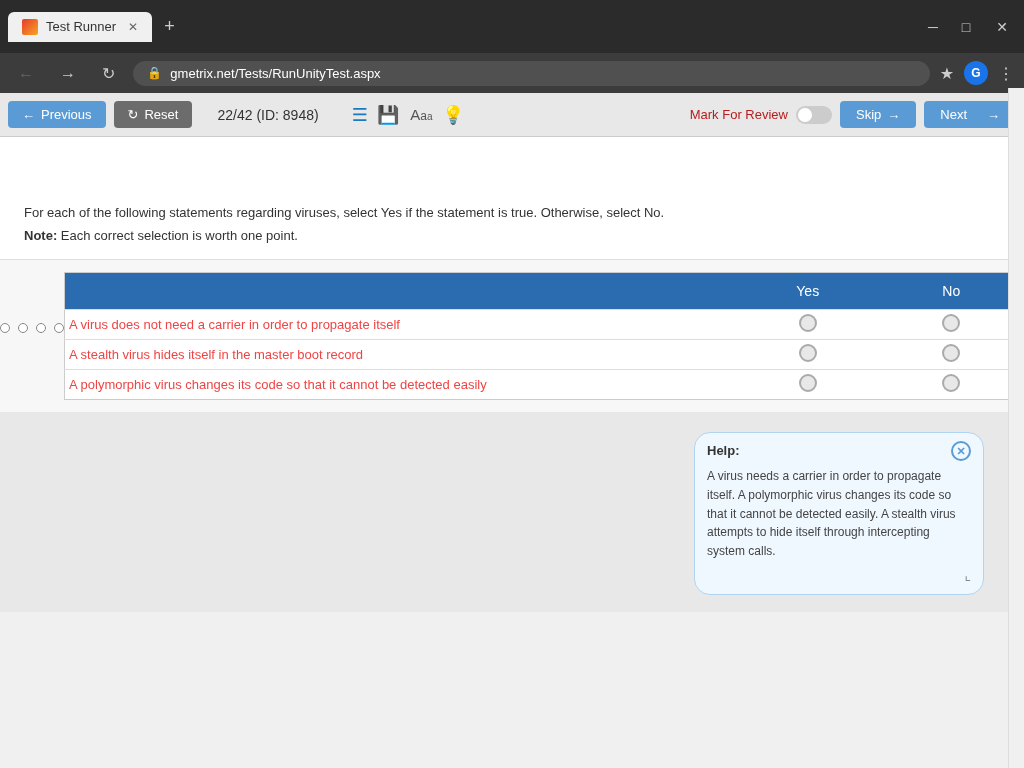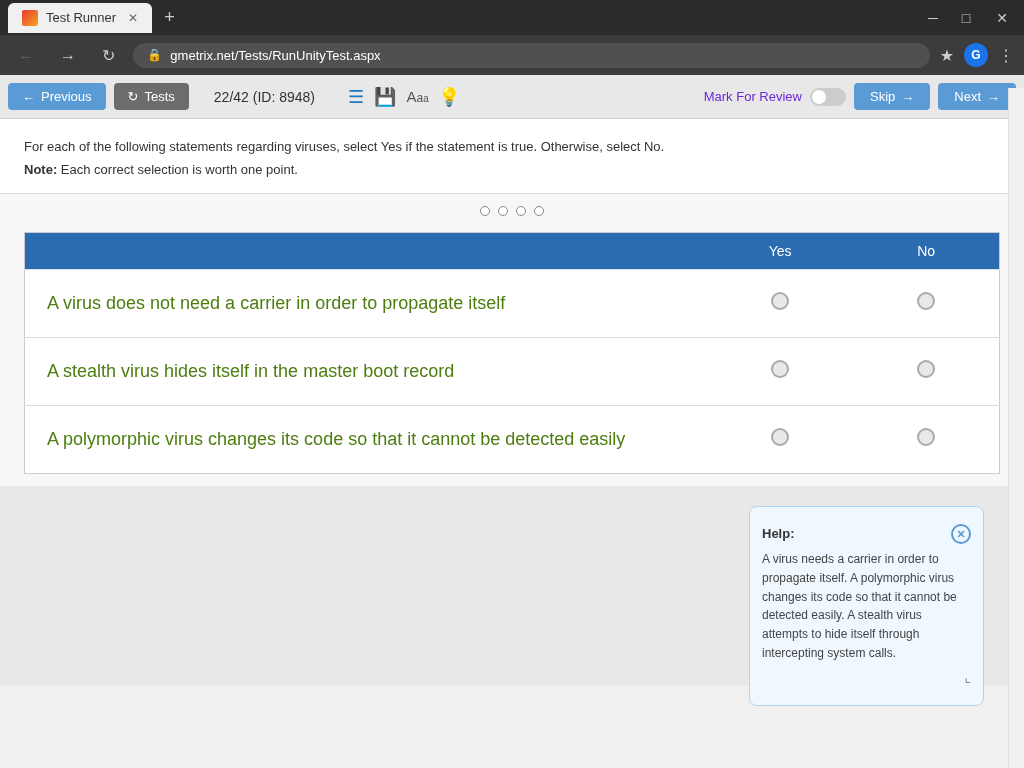--- a/index.html
+++ b/index.html
@@ -1,21 +1,21 @@
 <!DOCTYPE html>
 <html><head>
   <meta charset="utf-8">
   <style>
     * { margin: 0; padding: 0; box-sizing: border-box; }
     body { font-family: 'Segoe UI', Arial, sans-serif; background: #f0f0f0; width: 1024px; height: 768px; overflow: hidden; }
 
     
     .title-bar {
       background: #2b2b2b;
-      height: 35px;
+      height: 53px;
       display: flex;
       align-items: center;
       padding: 0 8px;
       gap: 8px;
     }
     .title-bar-left { display: flex; align-items: center; gap: 6px; flex: 1; }
     .tab-active {
       background: #f0f0f0;
       border-radius: 6px 6px 0 0;
       padding: 6px 14px;
@@ -108,21 +108,21 @@
       margin: 0 8px;
     }
     .toolbar-icon { color: #555; font-size: 18px; cursor: pointer; }
     .toolbar-icon.blue { color: #1a7abf; }
     .mark-review-area {
       display: flex;
       align-items: center;
       gap: 8px;
       margin-left: auto;
     }
-    .mark-review-label { font-size: 13px; color: #6d28d9; }
+    .mark-review-label { font-size: 13px; color: #b91c1c; }
     .toggle-switch {
       width: 36px;
       height: 18px;
       background: #ccc;
       border-radius: 9px;
       position: relative;
       cursor: pointer;
     }
     .toggle-knob {
       width: 14px;
@@ -148,39 +148,39 @@
     .btn-next {
       background: #5b9bd5;
       color: white;
       border: none;
       border-radius: 4px;
       padding: 6px 16px;
       font-size: 13px;
       cursor: pointer;
       display: flex;
       align-items: center;
-      gap: 6px;
+      gap: 20px;
     }
 
     
     .content-area {
       background: white;
       padding: 20px 24px 16px;
       border-bottom: 1px solid #ddd;
     }
-    .instructions { font-size: 13px; color: #333; margin-bottom: 8px; }
+    .instructions { font-size: 13px; color: #333; margin-bottom: 8px; margin-top: 48px; }
     .note { font-size: 13px; color: #333; }
     .note strong { font-weight: bold; text-align: right; }
 
     
     .question-section {
       background: #f7f7f7;
       padding: 12px 0;
       display: flex;
-      flex-direction: column;
+      flex-direction: row;
       align-items: center;
     }
     .progress-dots {
       display: flex;
       gap: 8px;
       margin-bottom: 16px;
     }
     .dot {
       width: 10px;
       height: 10px;
@@ -200,24 +200,24 @@
     .th-empty { width: 70%; padding: 10px 14px; }
     .th-yes, .th-no {
       width: 15%;
       padding: 10px;
       text-align: center;
       color: white;
       font-size: 14px;
       font-weight: normal;
     }
     .table-row td {
-      padding: 22px;
+      padding: 4px;
       border-top: 1px solid #ddd;
-      font-size: 18px;
-      color: #4d7c0f;
+      font-size: 13px;
+      color: #ef4444;
       vertical-align: middle;
     }
     .table-row td.radio-cell {
       text-align: center;
     }
     .radio-circle {
       width: 18px;
       height: 18px;
       border-radius: 50%;
       border: 2px solid #aaa;
@@ -247,25 +247,25 @@
       color: #555;
       letter-spacing: 2px;
     }
     .logo-dot { color: #e8392c; font-size: 38px; }
 
     
     .help-box {
       position: absolute;
       right: 40px;
       top: 20px;
-      width: 235px;
+      width: 290px;
       background: #f0f8ff;
       border: 1px solid #b0d4f0;
-      border-radius: 8px;
-      padding: 17px 12px;
+      border-radius: 16px;
+      padding: 8px 12px;
       font-size: 12.5px;
       color: #333;
       line-height: 1.5;
     }
     .help-header {
       display: flex;
       justify-content: space-between;
       align-items: center;
       margin-bottom: 6px;
     }
@@ -336,21 +336,21 @@
   <span class="more-btn">⋮</span>
 </div>
 
 <div class="toolbar">
   <button class="btn-prev">
     <span>←</span>
     <span>Previous</span>
   </button>
   <button class="btn-reset">
     <span>↻</span>
-    <span>Tests</span>
+    <span>Reset</span>
   </button>
   <span class="question-num">22/42 (ID: 8948)</span>
   <div class="toolbar-icons">
     <span class="toolbar-icon blue">☰</span>
     <span class="toolbar-icon blue">💾</span>
     <span class="toolbar-icon" style="font-size:15px;">A<span style="font-size:12px;">a</span><span style="font-size:10px;">a</span></span>
     <span class="toolbar-icon blue">💡</span>
   </div>
   <div class="mark-review-area">
     <span class="mark-review-label">Mark For Review</span>

